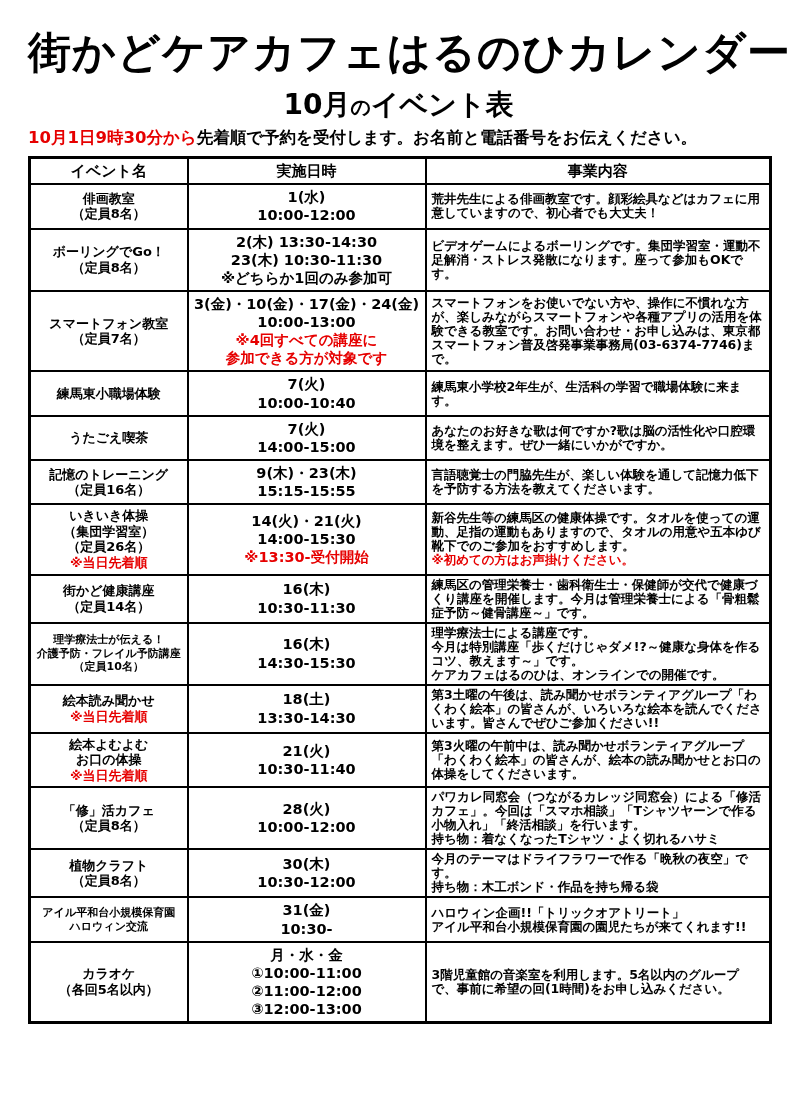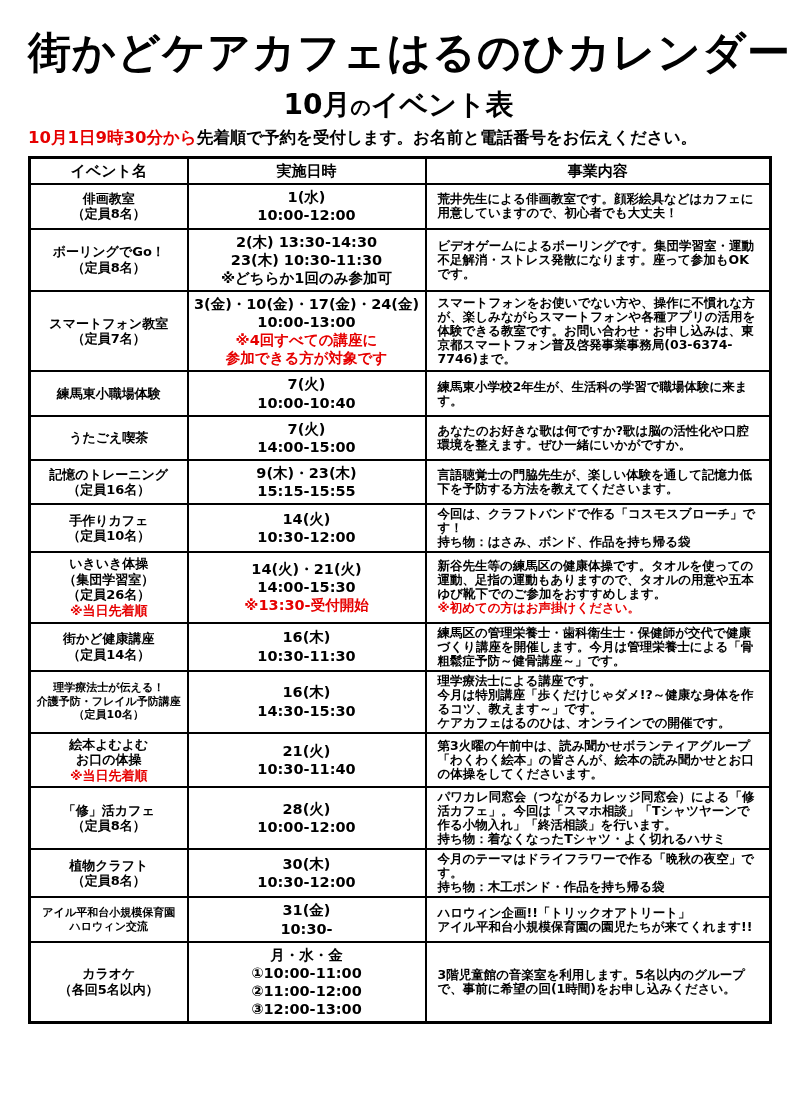--- a/index.html
+++ b/index.html
@@ -42,21 +42,21 @@
     vertical-align: middle;
     padding: 3px 4px;
     overflow: hidden;
   }
   .event-table th {
     font-size: 15px; text-align: center; height: 20px; padding: 2px; margin-top: 40px;
   }
   td.col-event   { text-align: center; font-size: 13px;   line-height: 1.2; }
   td.col-schedule{ text-align: center; font-size: 14.5px; line-height: 1.25; border-radius: 12px; }
   td.col-description {
-    text-align: left; font-size: 12.5px; line-height: 1.12; padding: 2px 11px;
+    text-align: left; font-size: 12.5px; line-height: 1.12; padding: 2px 5px;
   }
   .cell-line { margin: 0; }
   .cell-line.small { font-size: 11px; line-height: 1.25; }
 </style>
 </head>
 <body>
 
 <div class="page">
 
   <h1 class="title">街かどケアカフェはるのひカレンダー</h1>
@@ -153,34 +153,20 @@
           <td class="col-schedule">
             <div class="cell-line">9(木)・23(木)</div>
             <div class="cell-line">15:15-15:55</div>
           </td>
           <td class="col-description">
             <div class="cell-line">言語聴覚士の門脇先生が、楽しい体験を通して記憶力低下を予防する方法を教えてくださいます。</div>
           </td>
         </tr>
         <tr>
           <td class="col-event">
-            <div class="cell-line">手作りカフェ</div>
-            <div class="cell-line">（定員10名）</div>
-          </td>
-          <td class="col-schedule">
-            <div class="cell-line">14(火)</div>
-            <div class="cell-line">10:30-12:00</div>
-          </td>
-          <td class="col-description">
-            <div class="cell-line">今回は、クラフトバンドで作る「コスモスブローチ」です！</div>
-            <div class="cell-line">持ち物：はさみ、ボンド、作品を持ち帰る袋</div>
-          </td>
-        </tr>
-        <tr>
-          <td class="col-event">
             <div class="cell-line">いきいき体操</div>
             <div class="cell-line">（集団学習室）</div>
             <div class="cell-line">（定員26名）</div>
             <div class="cell-line red">※当日先着順</div>
           </td>
           <td class="col-schedule">
             <div class="cell-line">14(火)・21(火)</div>
             <div class="cell-line">14:00-15:30</div>
             <div class="cell-line red">※13:30-受付開始</div>
           </td>
@@ -213,20 +199,33 @@
             <div class="cell-line">14:30-15:30</div>
           </td>
           <td class="col-description">
             <div class="cell-line">理学療法士による講座です。</div>
             <div class="cell-line">今月は特別講座「歩くだけじゃダメ!?～健康な身体を作るコツ、教えます～」です。</div>
             <div class="cell-line">ケアカフェはるのひは、オンラインでの開催です。</div>
           </td>
         </tr>
         <tr>
           <td class="col-event">
+            <div class="cell-line">絵本読み聞かせ</div>
+            <div class="cell-line red">※当日先着順</div>
+          </td>
+          <td class="col-schedule">
+            <div class="cell-line">18(土)</div>
+            <div class="cell-line">13:30-14:30</div>
+          </td>
+          <td class="col-description">
+            <div class="cell-line">第3土曜の午後は、読み聞かせボランティアグループ「わくわく絵本」の皆さんが、いろいろな絵本を読んでくださいます。皆さんでぜひご参加ください!!</div>
+          </td>
+        </tr>
+        <tr>
+          <td class="col-event">
             <div class="cell-line">絵本よむよむ</div>
             <div class="cell-line">お口の体操</div>
             <div class="cell-line red">※当日先着順</div>
           </td>
           <td class="col-schedule">
             <div class="cell-line">21(火)</div>
             <div class="cell-line">10:30-11:40</div>
           </td>
           <td class="col-description">
             <div class="cell-line">第3火曜の午前中は、読み聞かせボランティアグループ「わくわく絵本」の皆さんが、絵本の読み聞かせとお口の体操をしてくださいます。</div>

